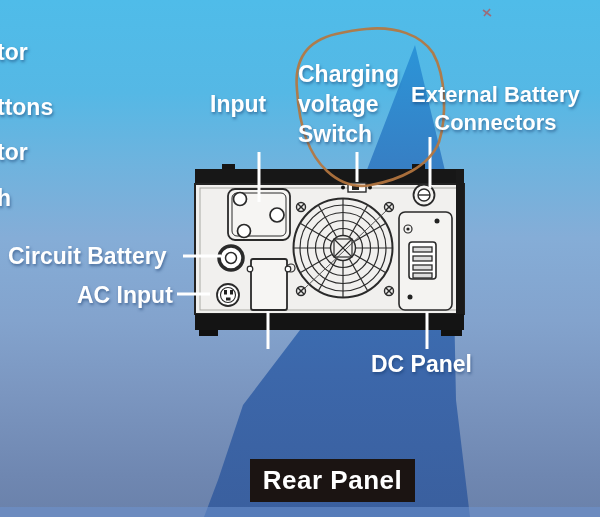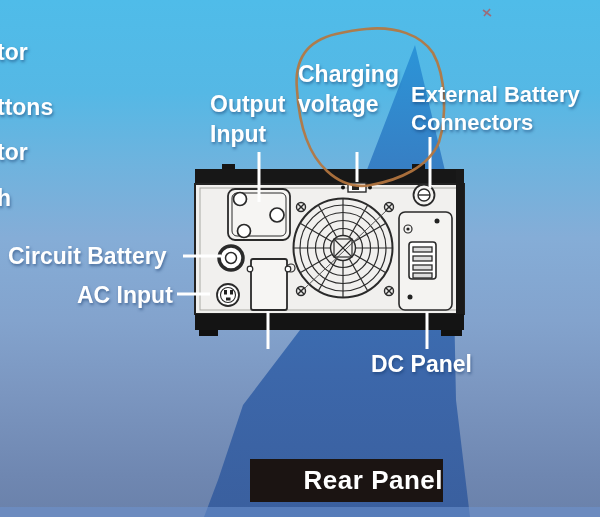--- a/index.html
+++ b/index.html
@@ -15,23 +15,23 @@
     position:absolute;z-index:2;color:#ffffff;font-weight:bold;
     font-size:23px;line-height:30px;white-space:nowrap;
     text-shadow:1px 2px 3px rgba(15,50,100,.5);
   }
   .center{text-align:left;}
   .frag{position:absolute;left:-3px;z-index:2;color:#fff;font-weight:bold;
     font-size:23px;line-height:24px;text-shadow:1px 2px 3px rgba(15,50,100,.5);}
   #badge{
     position:absolute;z-index:3;left:250px;top:459px;width:165px;height:43px;
     background:#1b1412;color:#fff;font-weight:bold;font-size:26px;
-    line-height:43px;text-align:right;letter-spacing:.5px;padding-left:28px;
+    line-height:43px;text-align:center;letter-spacing:.5px;
   }
-  .extbat{font-size:22px;line-height:28px;}
+  .extbat{font-size:22px;line-height:28px;text-align:center;}
 </style>
 </head>
 <body>
 
 <div id="stage">
 
   <svg id="art" width="600" height="517" viewBox="0 0 600 517">
     <defs>
       <linearGradient id="beamGrad" gradientUnits="userSpaceOnUse" x1="0" y1="45" x2="0" y2="517">
         <stop offset="0" stop-color="#2b95d8"></stop>
@@ -172,27 +172,27 @@
       <line x1="490" y1="9" x2="484" y2="16"></line>
     </g>
   </svg>
 
   <div class="frag" style="top:40px">tor</div>
   <div class="frag" style="top:95px">ttons</div>
   <div class="frag" style="top:140px">tor</div>
   <div class="frag" style="top:186px">h</div>
 
   <div class="callout center" style="left:210px;top:89px;width:100px">
-    <div>Output</div>
     <div>Input</div>
   </div>
 
   <div class="callout center" style="left:298px;top:59px;width:104px">
     <div>Charging</div>
     <div>voltage</div>
+    <div>Switch</div>
   </div>
 
   <div class="callout extbat" style="left:411px;top:81px">
     <div>External Battery</div>
     <div>Connectors</div>
   </div>
 
   <div class="callout" style="left:8px;top:241px">Circuit Battery</div>
   <div class="callout" style="left:77px;top:280px">AC Input</div>
   <div class="callout" style="left:371px;top:349px">DC Panel</div>

